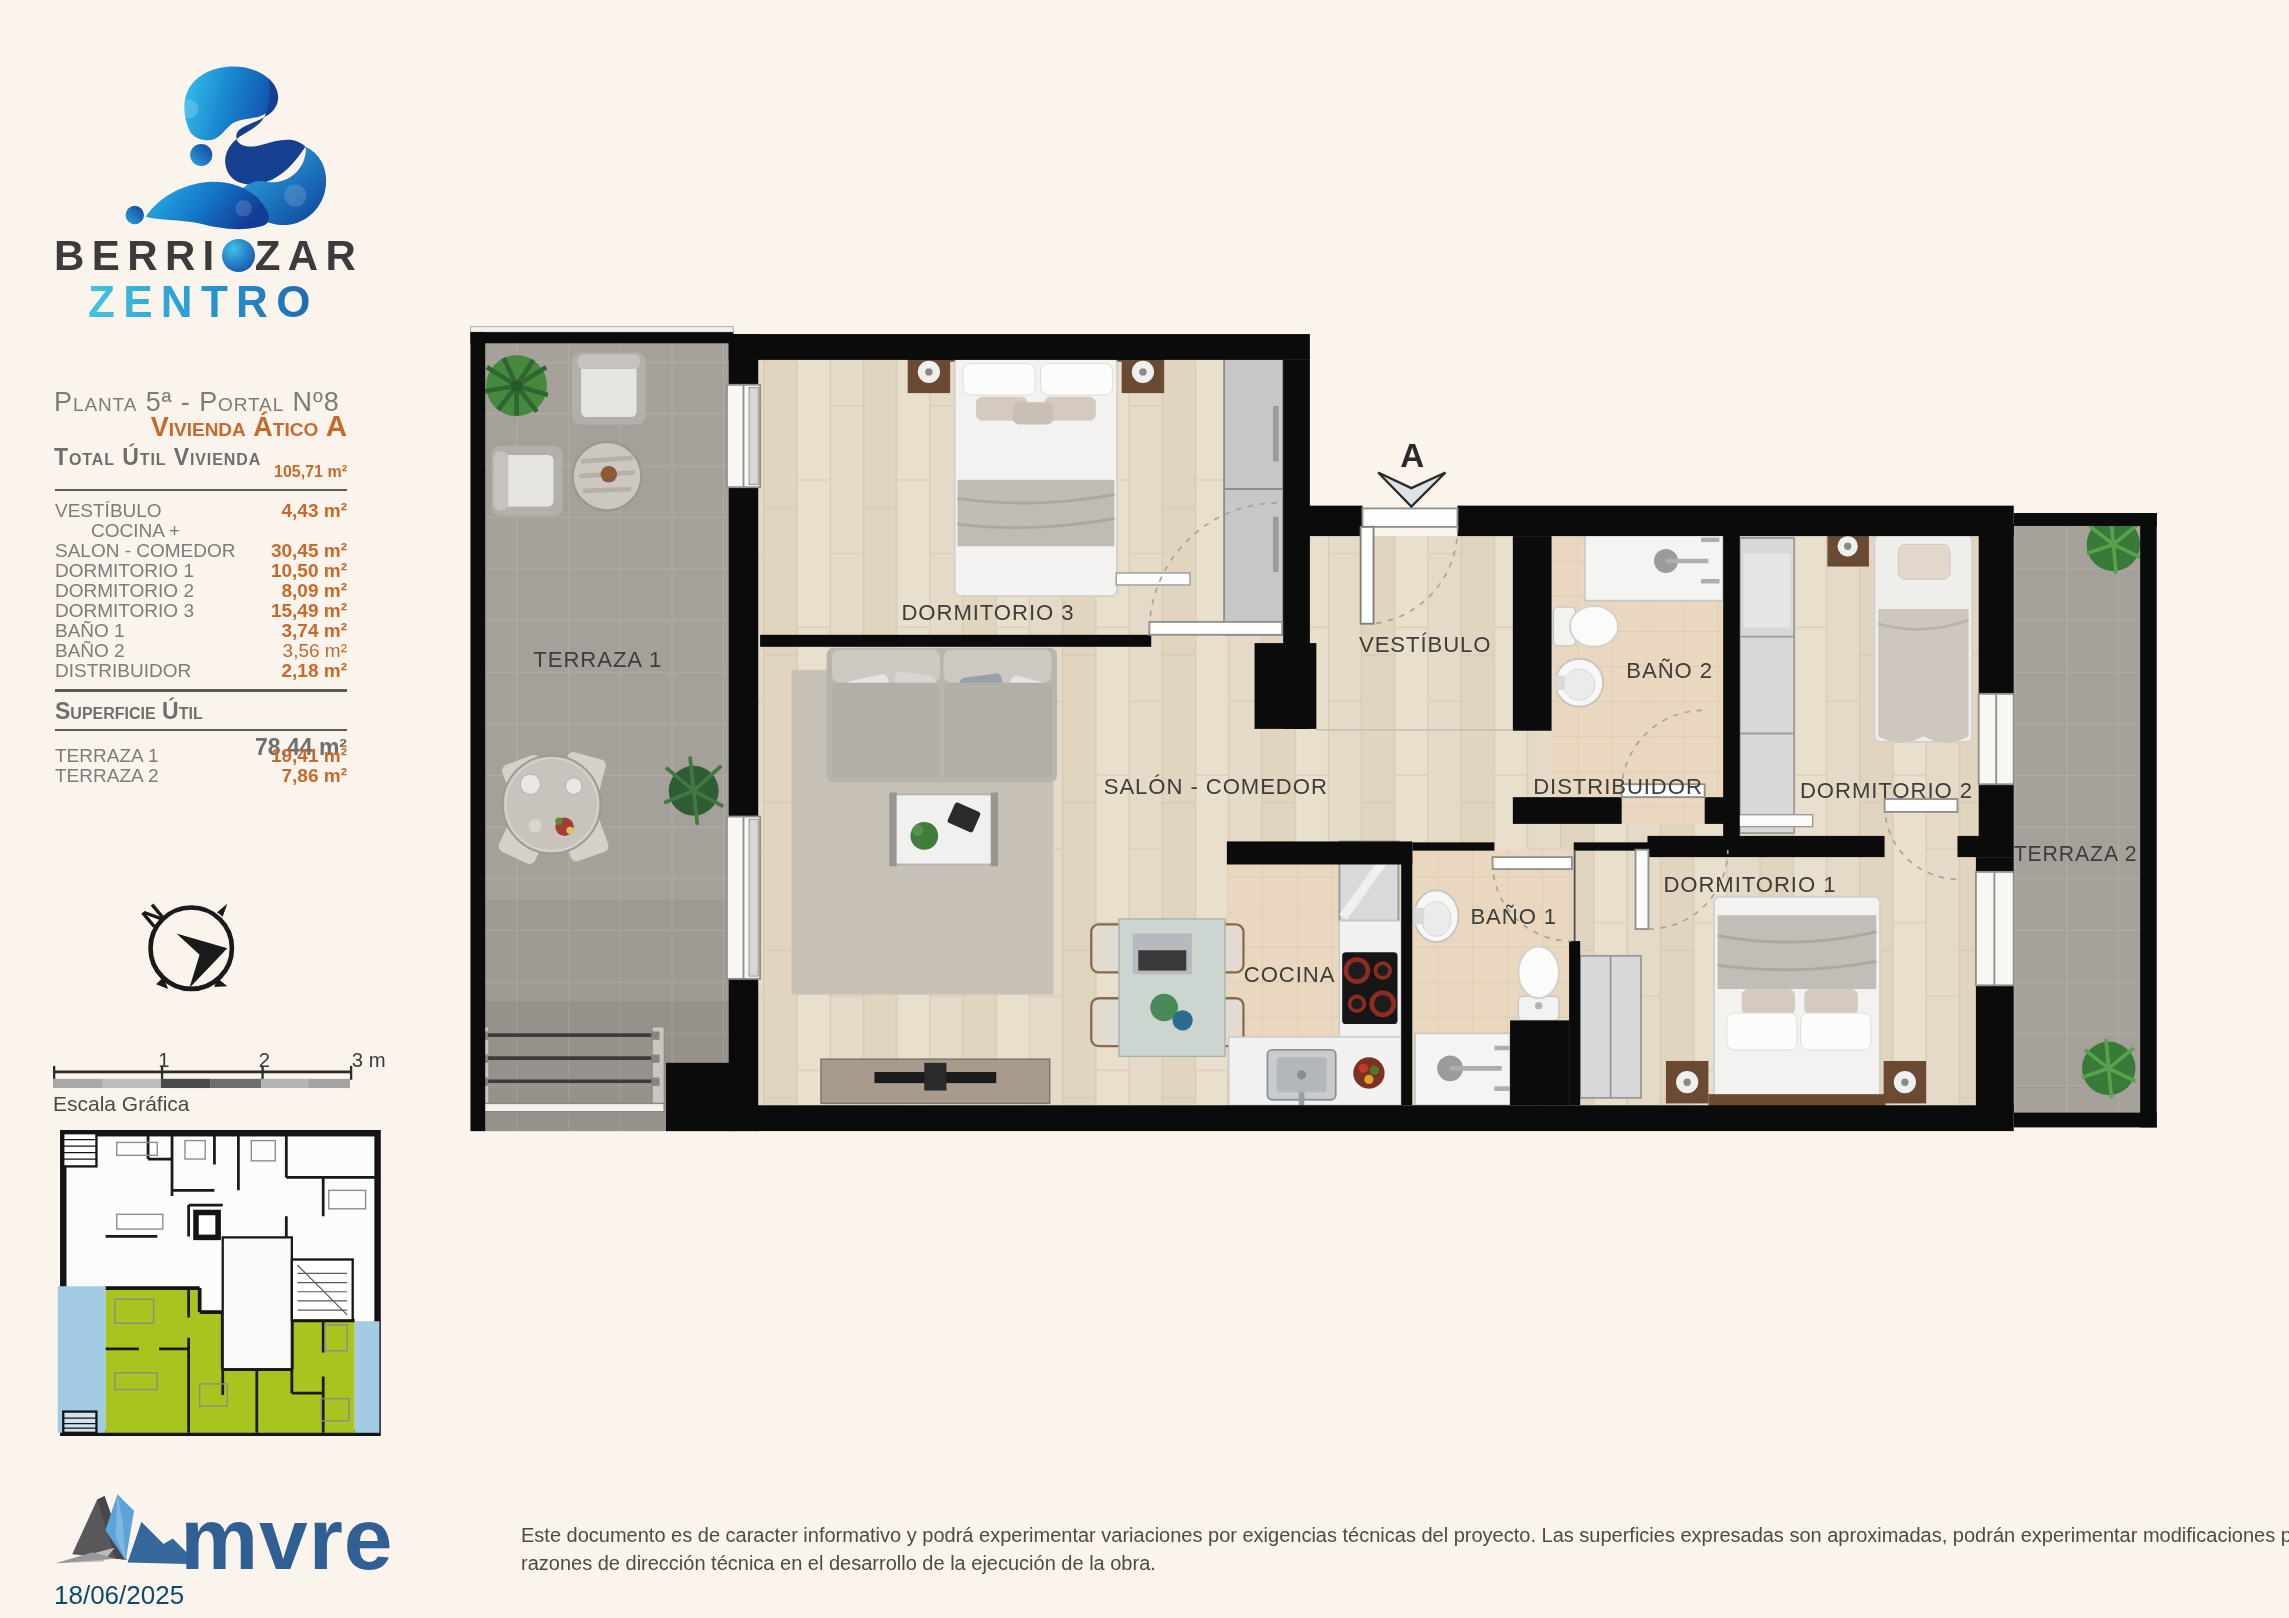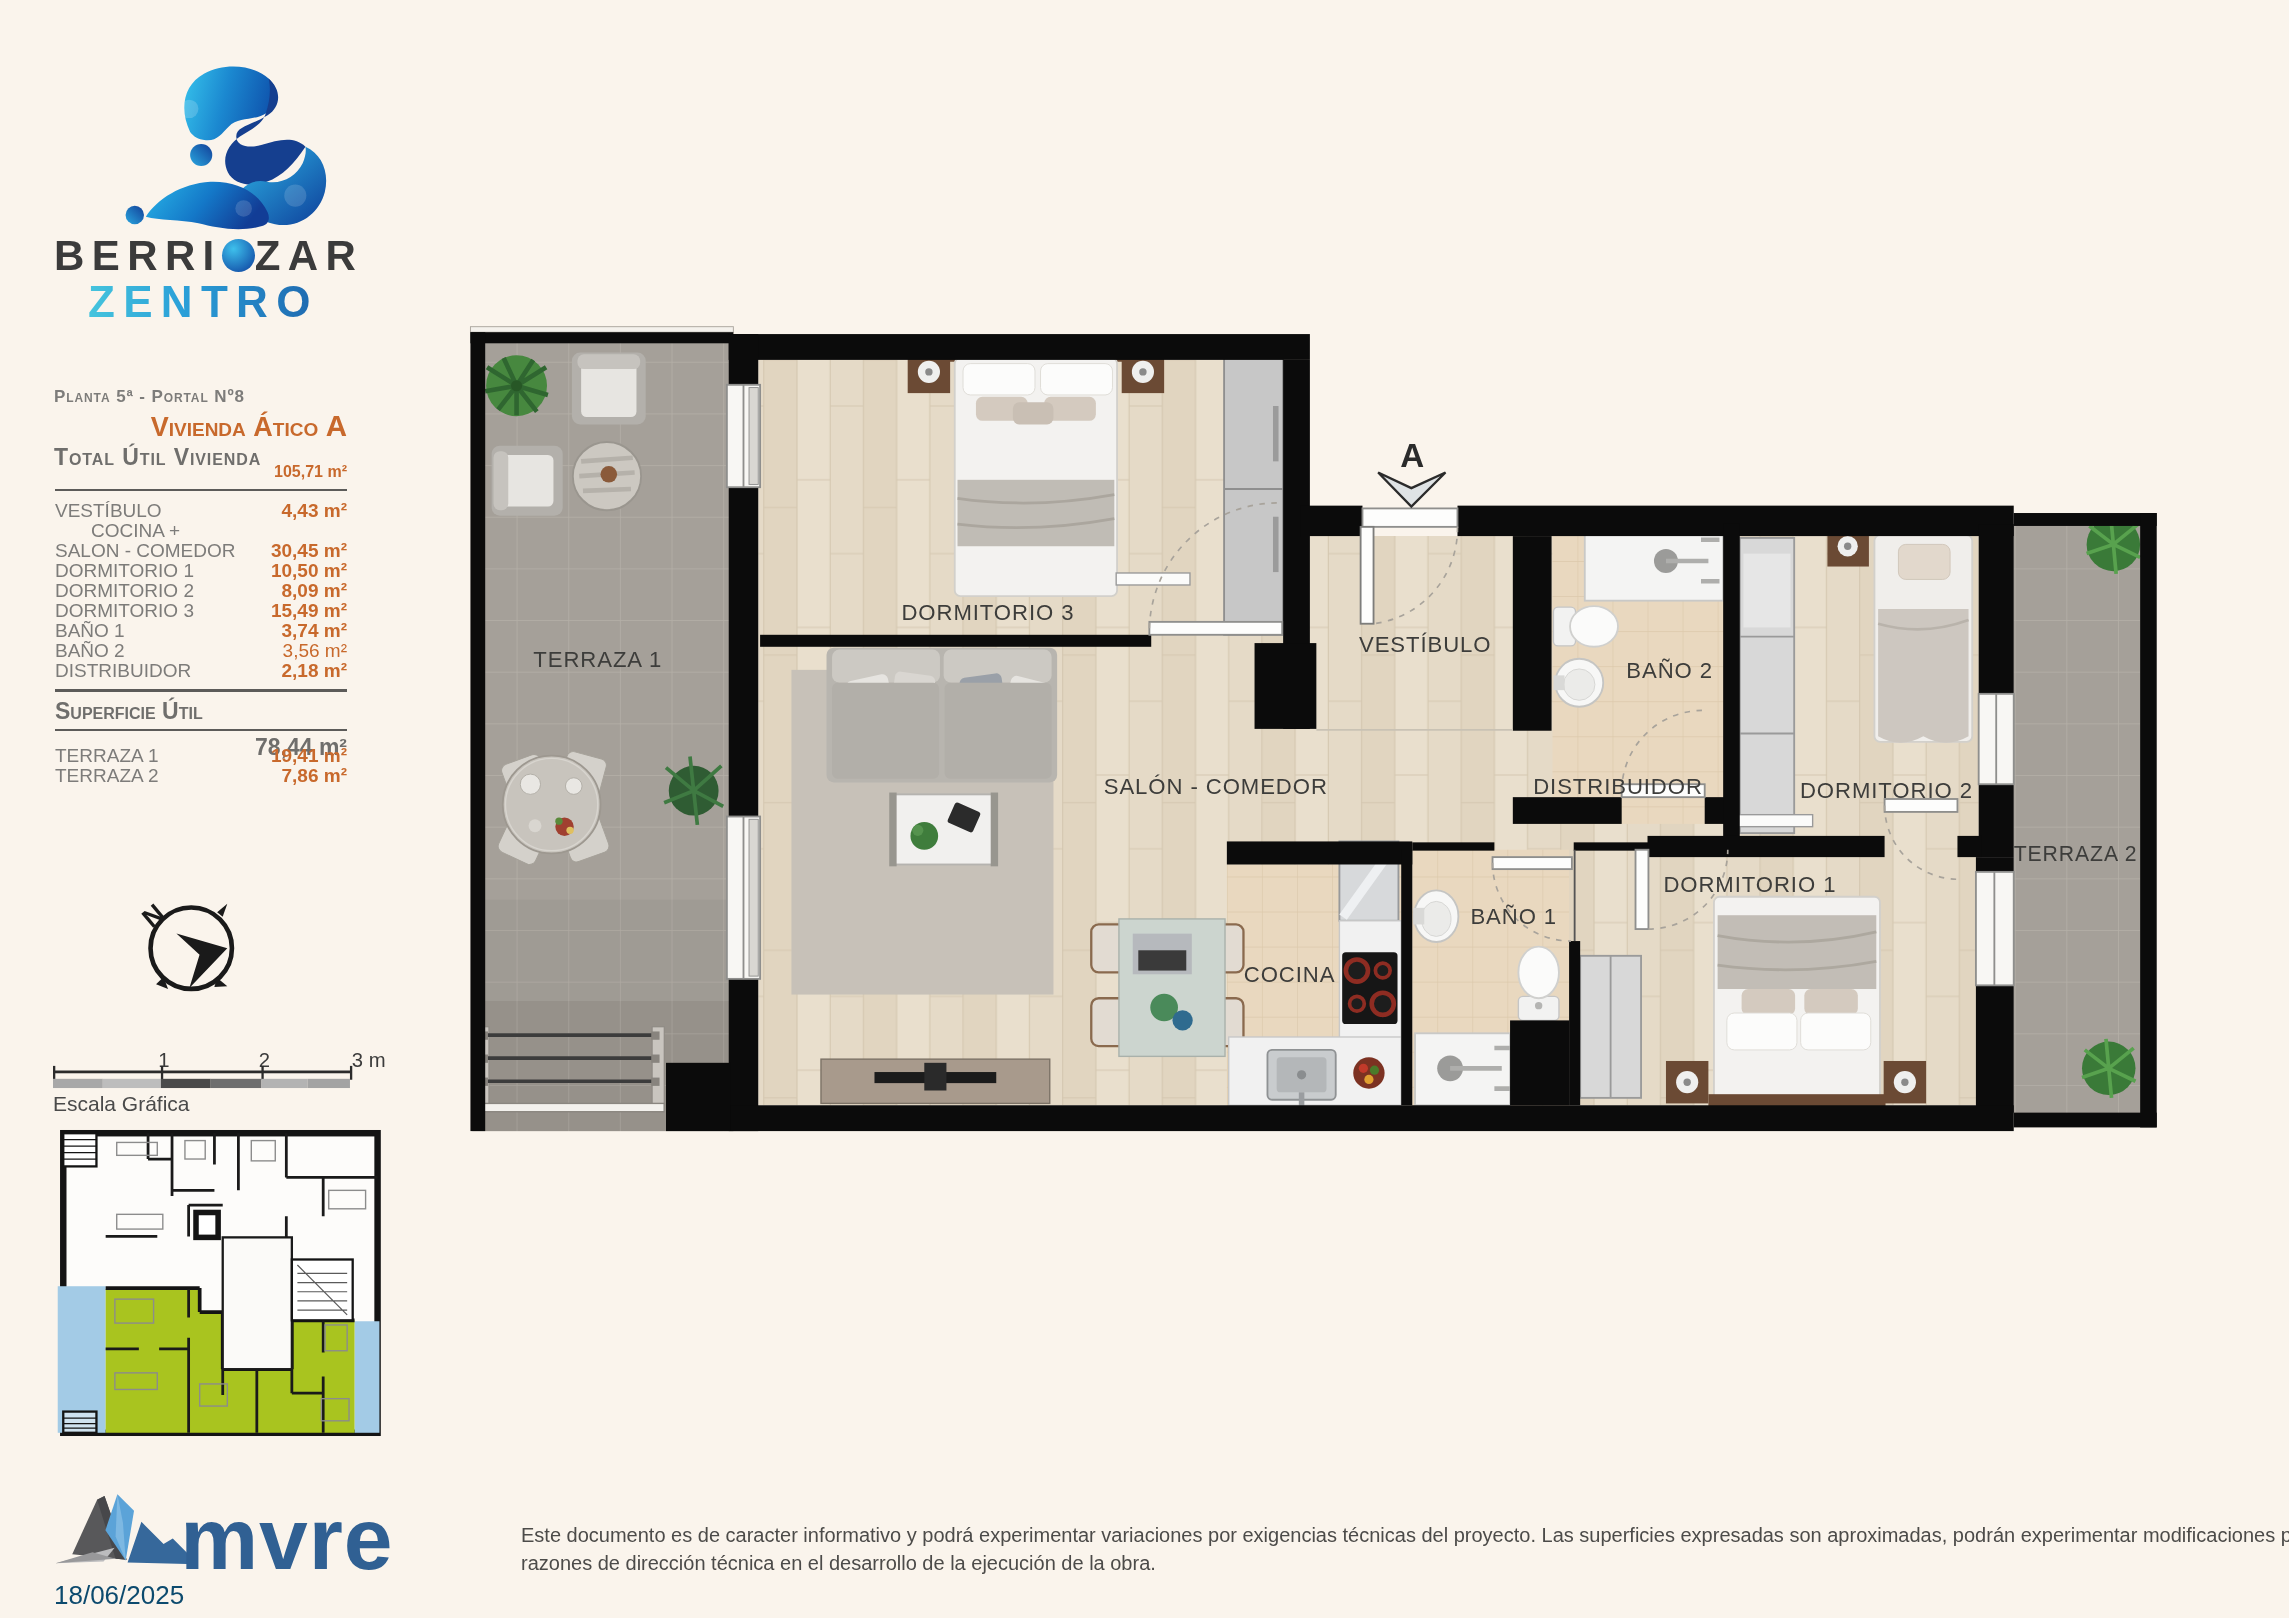--- a/index.html
+++ b/index.html
@@ -47,21 +47,21 @@
 <circle cx="205" cy="118" r="10" fill="#ffffff" opacity="0.18"></circle>
 <circle cx="320" cy="212" r="12" fill="#ffffff" opacity="0.15"></circle>
 <circle cx="264" cy="226" r="9" fill="#ffffff" opacity="0.15"></circle>
 </svg>
 </div>
 
 <div class="abs" style="left:54px;top:232px;width:318px;height:42px;font-weight:bold;font-size:42px;color:#3b3b3b;letter-spacing:7.4px;white-space:nowrap;">BERRI<span style="display:inline-block;width:33px;height:33px;border-radius:50%;background:radial-gradient(circle at 35% 30%,#3ec0ec,#1a63b4 70%,#123d96);vertical-align:-1.8px;"></span>ZAR</div>
 
 <div class="abs" style="left:88px;top:277px;width:240px;height:46px;font-weight:bold;font-size:44px;letter-spacing:8.3px;background:linear-gradient(90deg,#45c4dd,#2a9fd8 40%,#1d64ac);-webkit-background-clip:text;background-clip:text;color:transparent;">ZENTRO</div>
 
-<div class="abs sc" style="left:54px;top:387px;width:305px;font-size:17px;font-weight:bold;color:#7d7c7a;letter-spacing:0.9px;">Planta 5ª - Portal Nº8</div>
+<div class="abs sc" style="left:54px;top:387px;width:305px;font-size:27px;font-weight:normal;color:#7d7c7a;letter-spacing:0.9px;">Planta 5ª - Portal Nº8</div>
 
 <div class="abs sc" style="left:55px;top:409px;width:292px;font-size:27px;font-weight:bold;color:#c8692c;text-align:right;">Vivienda Ático <span style="font-size:29.5px;">A</span></div>
 
 <div class="abs sc" style="left:54px;top:444px;width:305px;font-size:23px;font-weight:bold;color:#6f6e6c;letter-spacing:0.9px;">Total Útil Vivienda</div>
 <div class="abs" style="left:55px;top:463px;width:292px;font-size:16px;font-weight:bold;color:#c8692c;text-align:right;">105,71 m²</div>
 <div class="abs" style="left:55px;top:489px;width:292px;border-top:2.8px solid #5c5b59;"></div>
 
 <div class="abs" style="left:55px;top:500px;width:292px;font-size:19px;color:#7d7c7a;">
   <div style="position:relative;height:20px;">VESTÍBULO<span style="position:absolute;right:0;color:#c8692c;font-weight:bold;">4,43 m²</span></div>
   <div style="position:relative;height:20px;margin-left:36px;">COCINA +</div>

